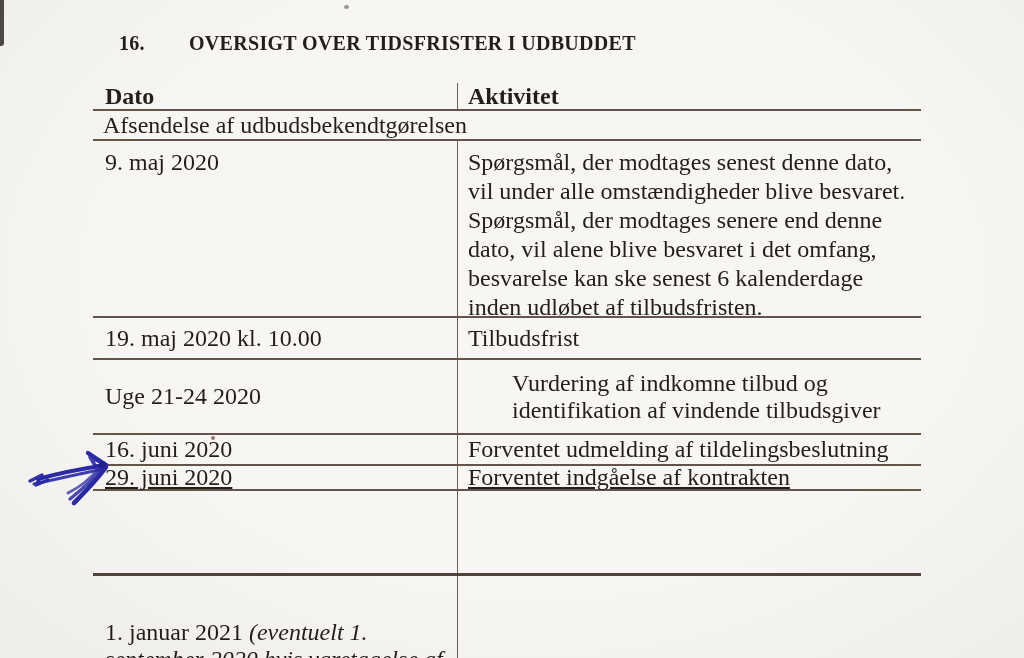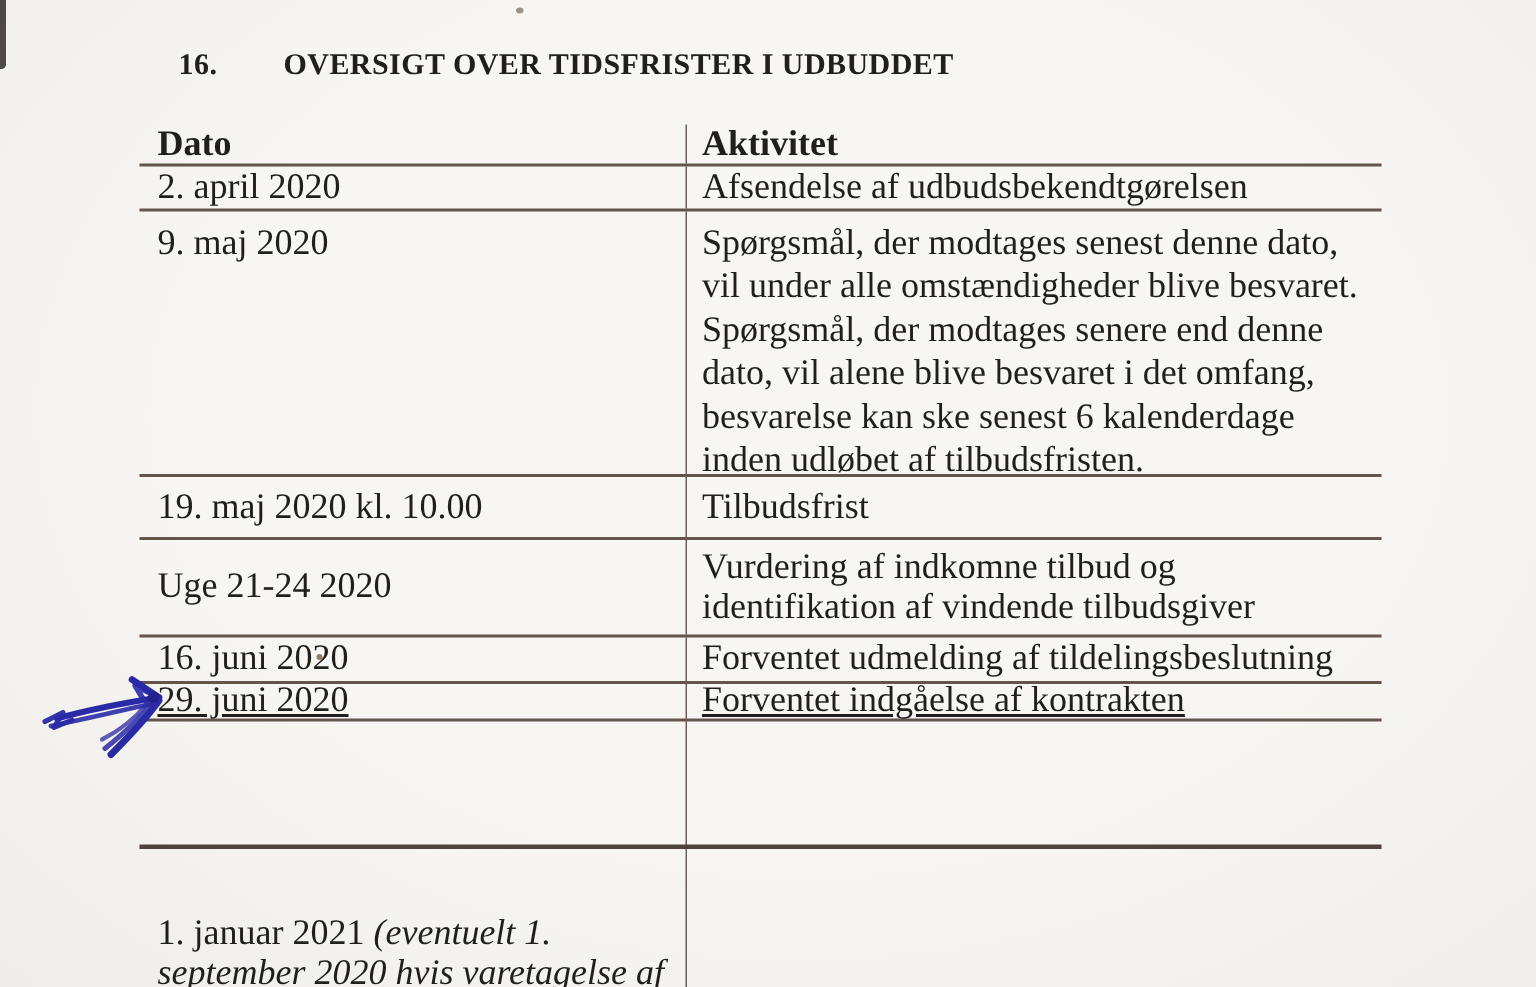--- a/index.html
+++ b/index.html
@@ -39,21 +39,21 @@
     border-right:1.5px solid rgba(74,55,47,.8);
     padding:0 14px 0 12px;
   }
   .c-akt{flex:1;padding:0 6px 0 10px;}
   .row-header{height:28px;font-weight:bold;}
   .row-1{height:30px;}
   .row-2{height:177px;}
   .row-2 .t-cell{justify-content:flex-start;padding-top:7px;line-height:29px;}
   .row-2 .c-dato{padding-top:7px;}
   .row-3{height:42px;font-weight:normal;border-bottom-width:2.5px;}
-  .row-4{height:65px;line-height:27px;}
+  .row-4{height:75px;line-height:27px;gap:44px;}
   .row-5{height:31px;}
   .row-6{height:29px;}
   .row-7{height:25px;text-decoration:underline;}
   .row-8{height:85px;line-height:27.5px;border-bottom:3px solid rgba(62,48,42,.9);flex-direction:column;}
   .note-italic{font-style:italic;}
 
   .hand-arrow{position:absolute;left:18px;top:441px;}
 </style>
 </head>
 <body>
@@ -69,21 +69,20 @@
   </div>
 
   <div class="deadline-table">
 
     <div class="t-row row-header">
       <div class="t-cell c-dato">Dato</div>
       <div class="t-cell c-akt">Aktivitet</div>
     </div>
 
     <div class="t-row row-1">
-      <div class="t-cell c-dato">2. april 2020</div>
       <div class="t-cell c-akt">Afsendelse af udbudsbekendtgørelsen</div>
     </div>
 
     <div class="t-row row-2">
       <div class="t-cell c-dato">9. maj 2020</div>
       <div class="t-cell c-akt">Spørgsmål, der modtages senest denne dato, vil under alle omstændigheder blive besvaret. Spørgsmål, der modtages senere end denne dato, vil alene blive besvaret i det omfang, besvarelse kan ske senest 6 kalenderdage inden udløbet af tilbudsfristen.</div>
     </div>
 
     <div class="t-row row-3">
       <div class="t-cell c-dato">19. maj 2020 kl. 10.00</div>

